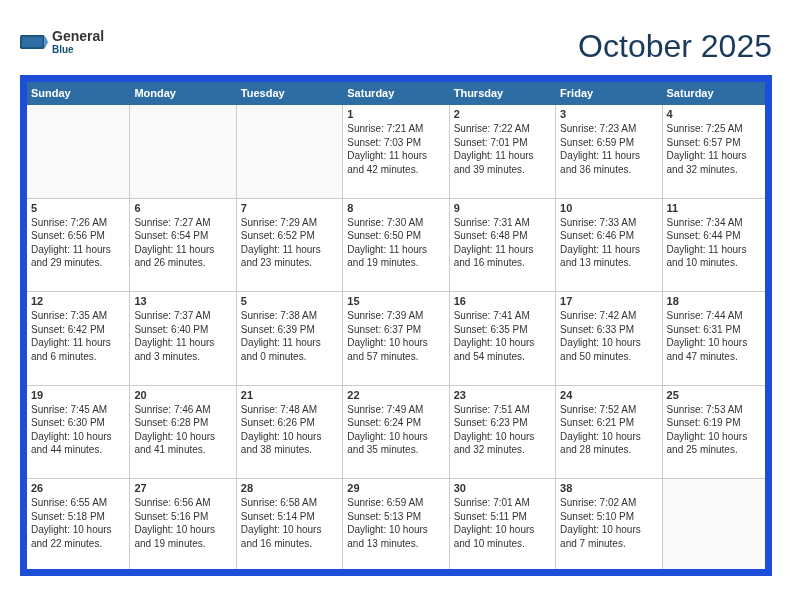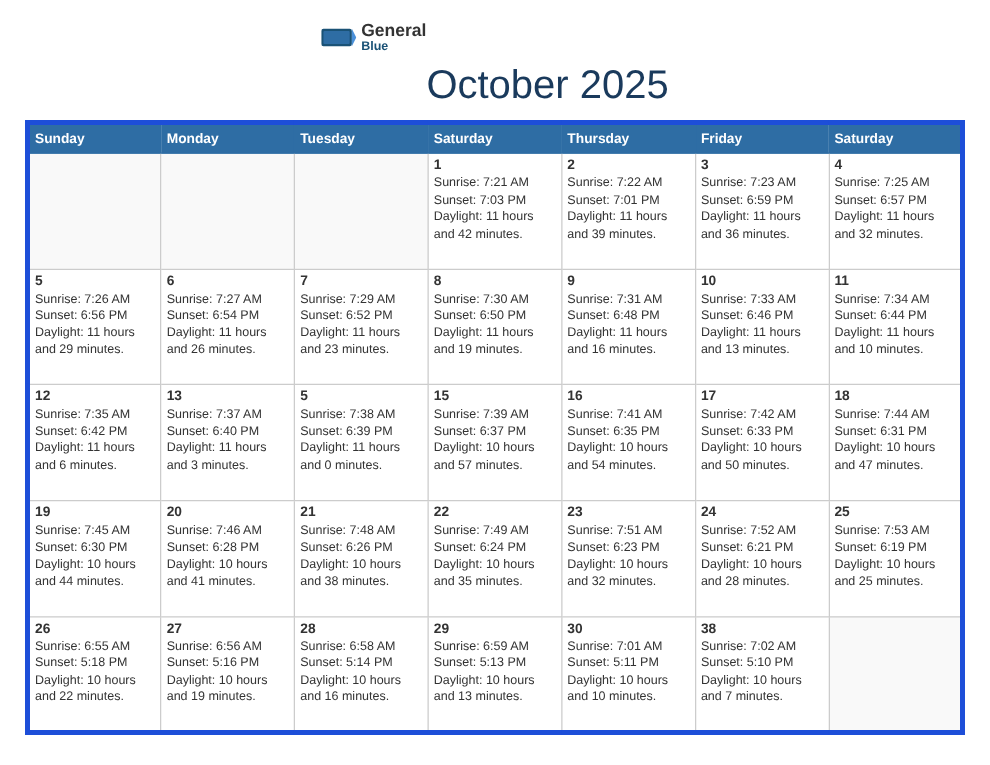--- a/index.html
+++ b/index.html
@@ -6,24 +6,23 @@
     body {
       font-family: Arial, sans-serif;
       background: #fff;
       width: 792px;
       height: 612px;
       overflow: hidden;
     }
     .page {
       width: 792px;
       height: 604px;
-      padding: 16px 20px;
+      padding: 28px 20px;
       display: flex;
       flex-direction: column;
-      align-items: center;
     }
     .header {
       display: flex;
       justify-content: space-between;
       align-items: flex-start;
       margin-bottom: 10px;
     }
     .logo {
       display: flex;
       align-items: center;
@@ -43,34 +42,33 @@
       font-size: 10px;
       font-weight: bold;
       color: #1a5276;
     }
     .logo-icon {
       width: 28px;
       height: 28px;
     }
     .title-block {
       text-align: right;
-      margin-top: 33px;
     }
     .month-title {
       font-size: 32px;
       color: #1a3a5c;
       font-weight: 300;
     }
     .location {
       font-size: 13px;
       color: #555;
     }
     .calendar {
       flex: 1;
-      border: 4px solid #1d4ed8;
+      border: 7px solid #1d4ed8;
       border-collapse: collapse;
       width: 100%;
       table-layout: fixed;
     }
     .calendar th {
       background: #2e6da4;
       color: #fff;
       font-size: 11px;
       font-weight: bold;
       padding: 5px 4px;

